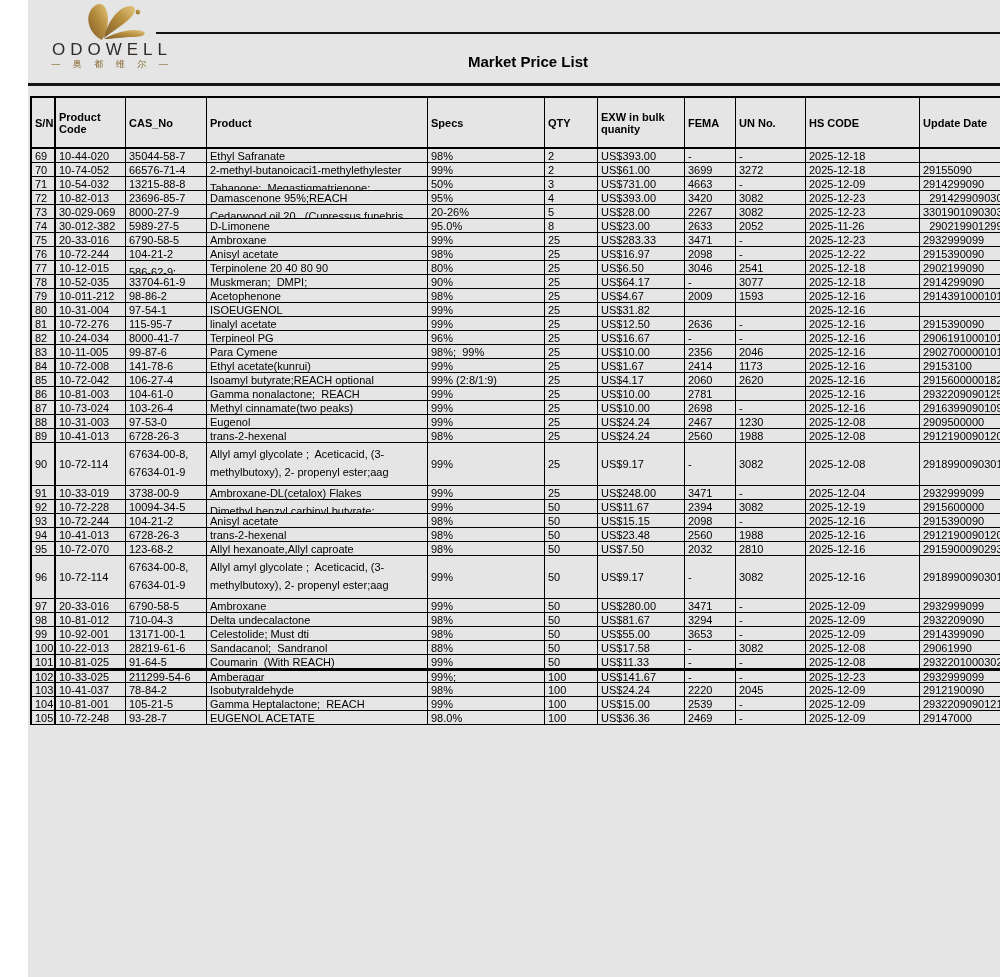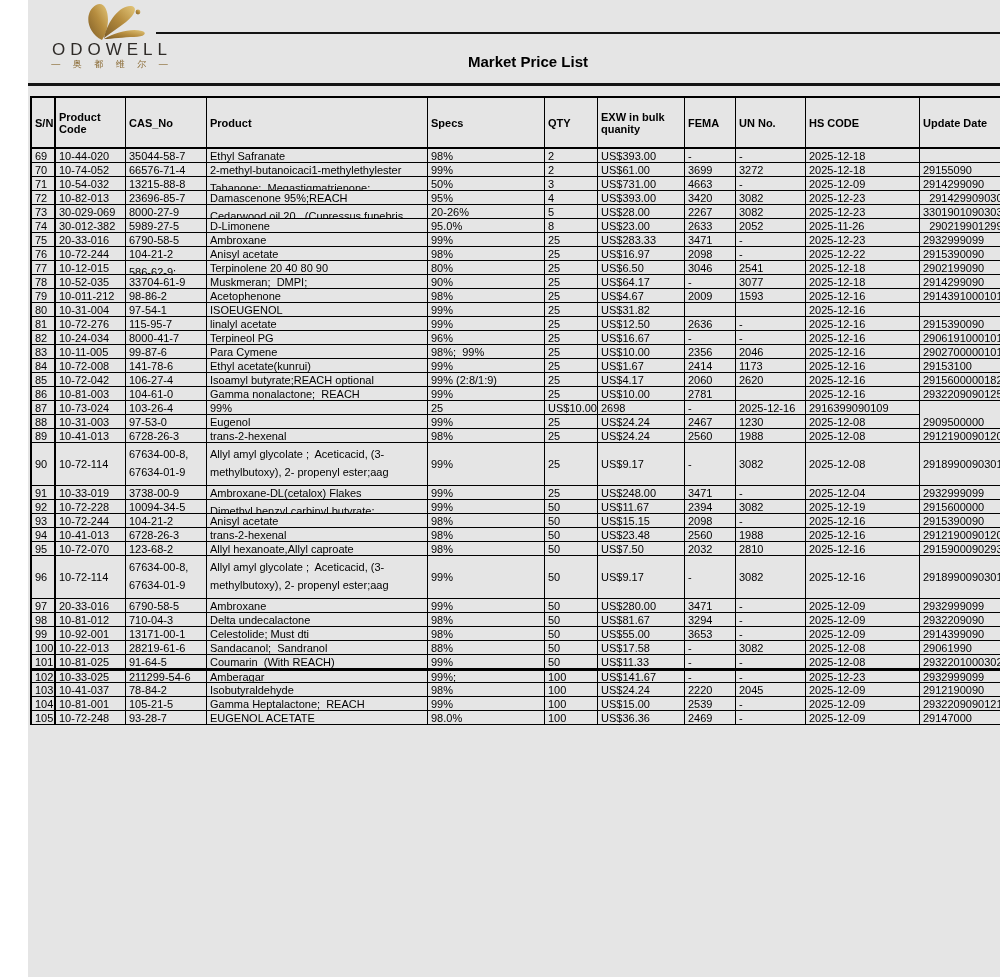--- a/index.html
+++ b/index.html
@@ -739,20 +739,23 @@
         <div class="cell">
           <span>87</span>
         </div>
         <div class="cell">
           <span>10-73-024</span>
         </div>
         <div class="cell">
           <span>103-26-4</span>
         </div>
         <div class="cell">
+          <span>Methyl cinnamate(two peaks)</span>
+        </div>
+        <div class="cell">
           <span>99%</span>
         </div>
         <div class="cell">
           <span>25</span>
         </div>
         <div class="cell">
           <span>US$10.00</span>
         </div>
         <div class="cell">
           <span>2698</span>

